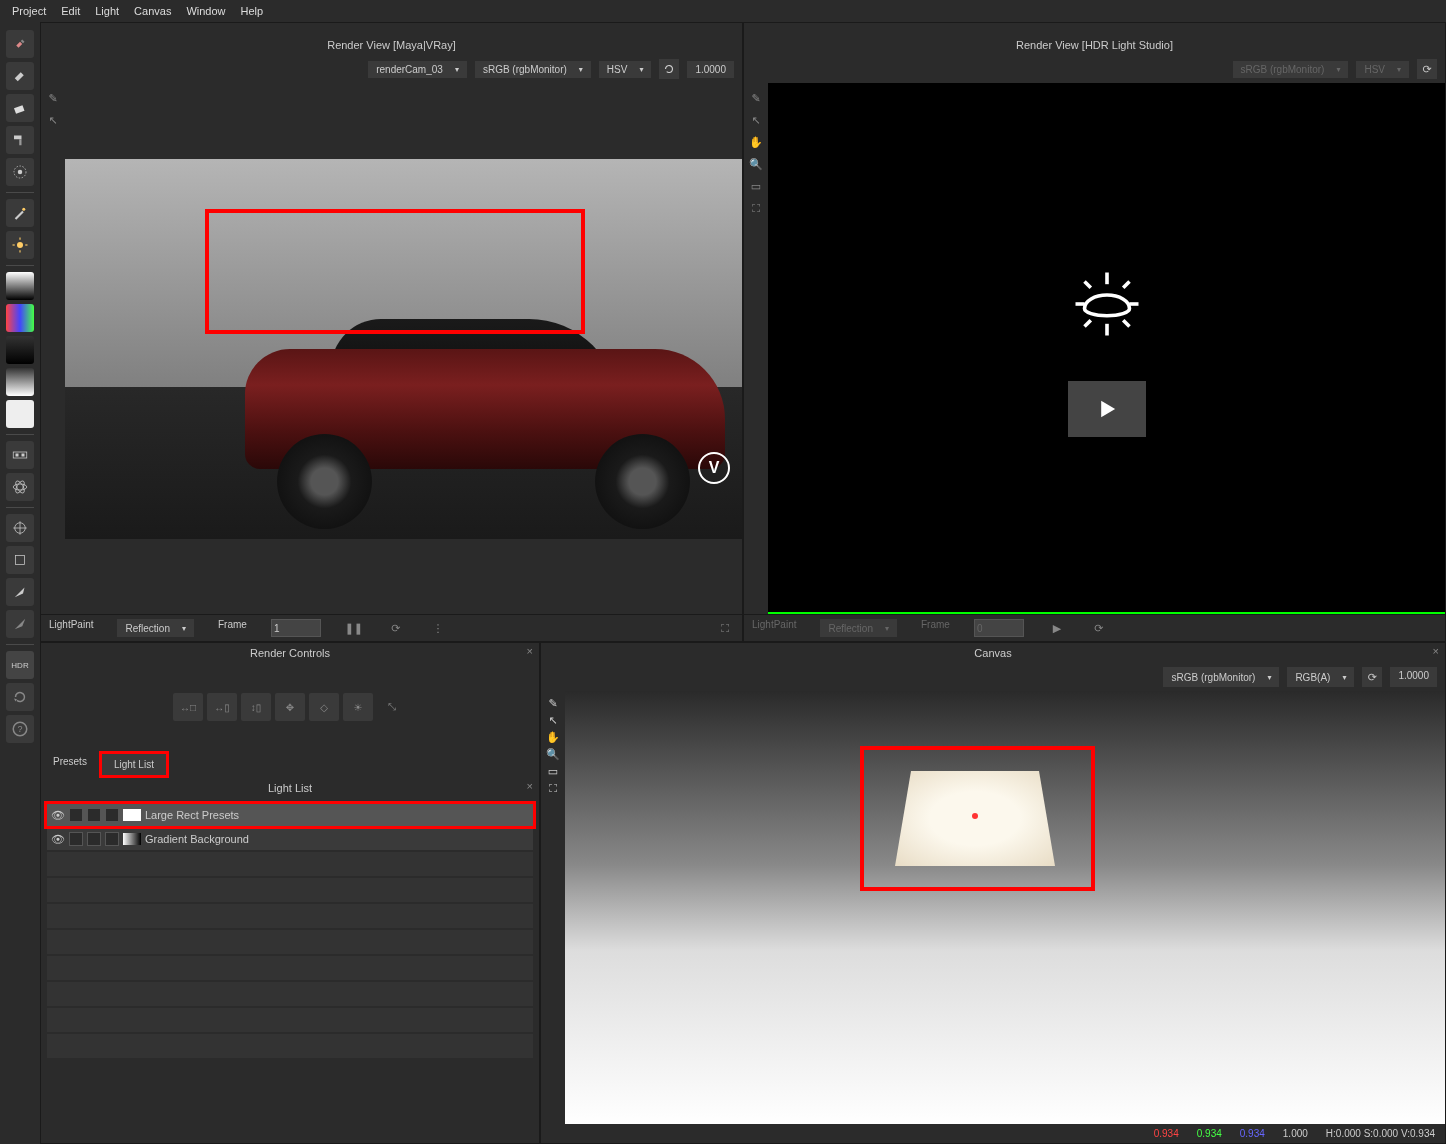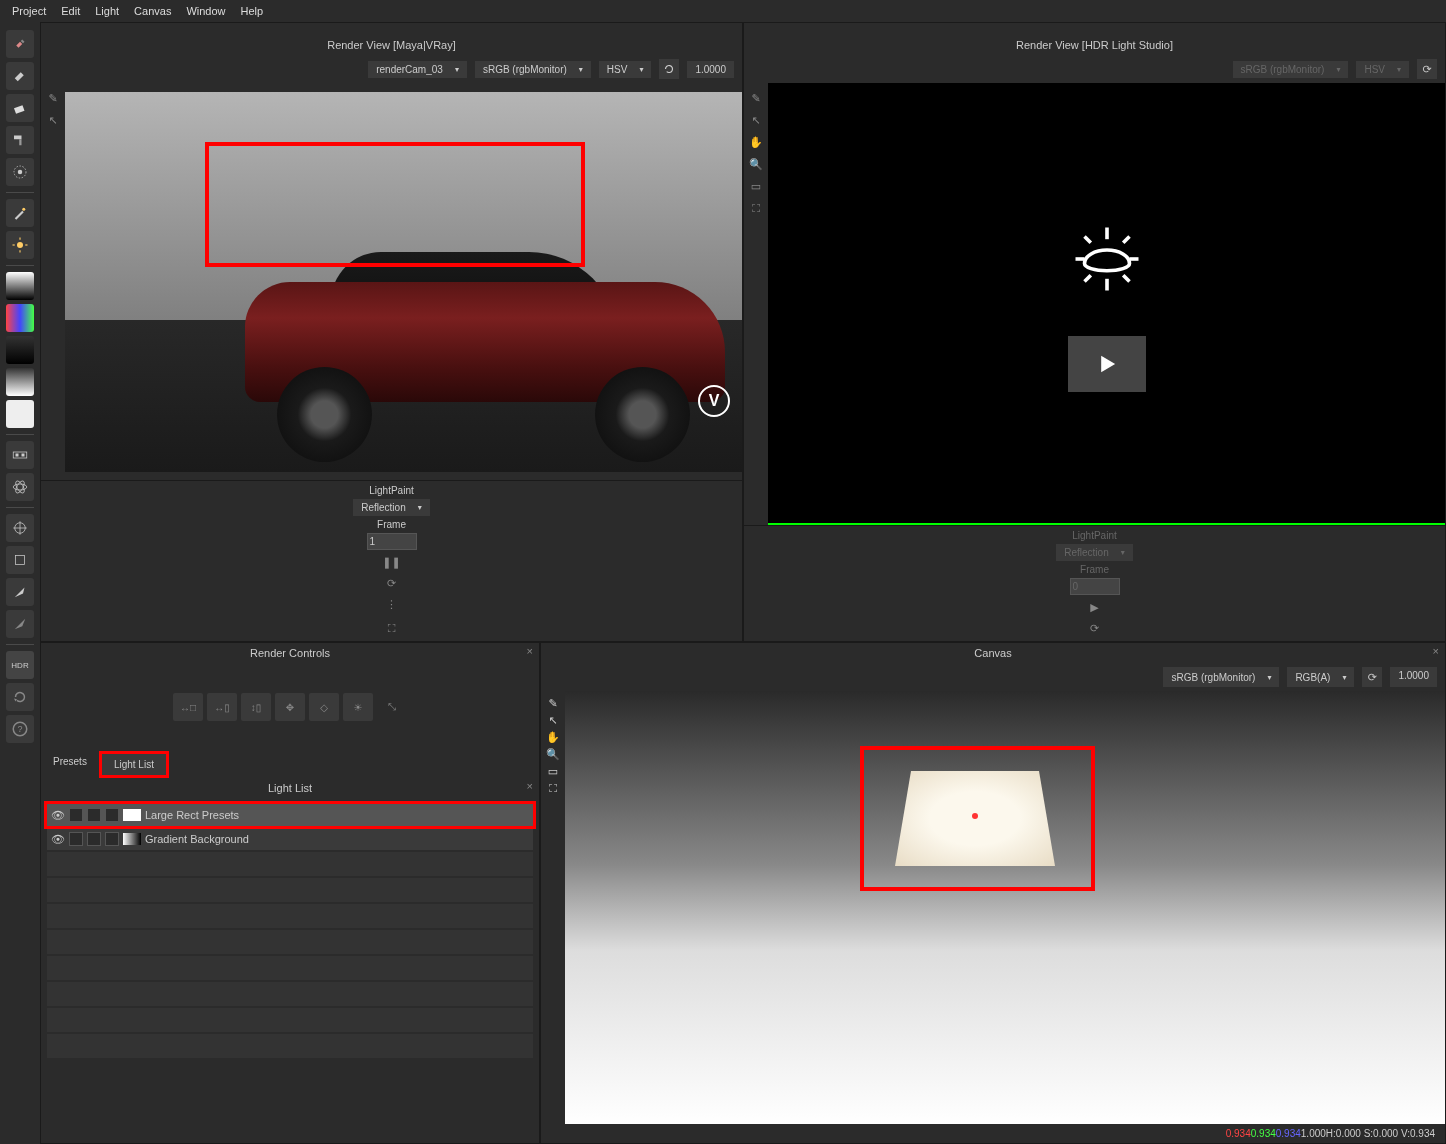--- a/index.html
+++ b/index.html
@@ -40,21 +40,21 @@
 .wheel.rear { right: 35px; }
 .vray-logo { position: absolute; bottom: 55px; right: 12px; width: 32px; height: 32px; border: 2px solid #fff; border-radius: 50%; display: flex; align-items: center; justify-content: center; color: #fff; font-size: 16px; font-weight: bold; }
 
 .hdr-scene { width: 100%; height: 100%; background: #000; position: relative; display: flex; flex-direction: column; align-items: center; justify-content: center; gap: 30px; border-bottom: 2px solid #0f0; }
 .sun-icon svg { width: 90px; height: 90px; }
 .play-btn { width: 78px; height: 56px; background: #444; display: flex; align-items: center; justify-content: center; cursor: pointer; }
 .play-btn svg { width: 28px; height: 28px; }
 
 .red-box { position: absolute; border: 4px solid #ff0000; }
 
-.bottom-bar { display: flex; align-items: center; padding: 4px 8px; gap: 3px; background: #2b2b2b; border-top: 1px solid #1a1a1a; flex-direction: column; }
+.bottom-bar { display: flex; padding: 4px 8px; gap: 24px; background: #2b2b2b; border-top: 1px solid #1a1a1a; }
 .bottom-bar .lbl { color: #ccc; font-size: 10px; }
 .bottom-bar input { background: #444; border: 1px solid #555; color: #ccc; width: 50px; font-size: 10px; padding: 2px; }
 .bb-icon { width: 18px; height: 18px; display: flex; align-items: center; justify-content: center; color: #888; cursor: pointer; }
 
 .light-controls { width: 500px; background: #2b2b2b; border: 1px solid #1a1a1a; display: flex; flex-direction: column; }
 .lc-title { text-align: center; padding: 4px; position: relative; }
 .lc-title .close { position: absolute; right: 6px; top: 2px; color: #888; cursor: pointer; }
 .lc-toolbar { display: flex; justify-content: center; gap: 4px; padding: 30px 0; }
 .lc-tool { width: 30px; height: 28px; background: #3a3a3a; border-radius: 2px; display: flex; align-items: center; justify-content: center; cursor: pointer; color: #888; font-size: 10px; }
 
@@ -76,21 +76,21 @@
 .canvas-panel { flex: 1; background: #2b2b2b; border: 1px solid #1a1a1a; display: flex; flex-direction: column; }
 .canvas-title { text-align: center; padding: 4px; position: relative; }
 .canvas-title .close { position: absolute; right: 6px; top: 2px; color: #888; cursor: pointer; }
 .canvas-toolbar { display: flex; justify-content: flex-end; gap: 8px; padding: 4px 8px; }
 .canvas-body { flex: 1; display: flex; }
 .canvas-side { width: 24px; display: flex; flex-direction: column; gap: 4px; padding-top: 6px; align-items: center; }
 .canvas-view { flex: 1; background: linear-gradient(to bottom, #2a2a2a 0%, #888 40%, #ddd 60%, #fff 100%); position: relative; }
 .softbox { position: absolute; left: 330px; top: 80px; width: 160px; height: 95px; background: radial-gradient(ellipse at center, #fcf8ed 40%, #e8dcc5 100%); clip-path: polygon(10% 0%, 90% 0%, 100% 100%, 0% 100%); }
 .softbox-dot { position: absolute; left: 407px; top: 122px; width: 6px; height: 6px; background: #ff3333; border-radius: 50%; }
 
-.canvas-footer { display: flex; justify-content: flex-end; gap: 0; padding: 4px 10px; background: #2b2b2b; font-size: 10px; }
+.canvas-footer { display: flex; justify-content: flex-end; gap: 18px; padding: 4px 10px; background: #2b2b2b; font-size: 10px; }
 .canvas-footer .r { color: #ff4444; }
 .canvas-footer .g { color: #44ff44; }
 .canvas-footer .b { color: #6666ff; }
 .canvas-footer .w { color: #ccc; }
 </style>
 </head>
 <body>
 
 <div class="menubar">
   <span>Project</span>

